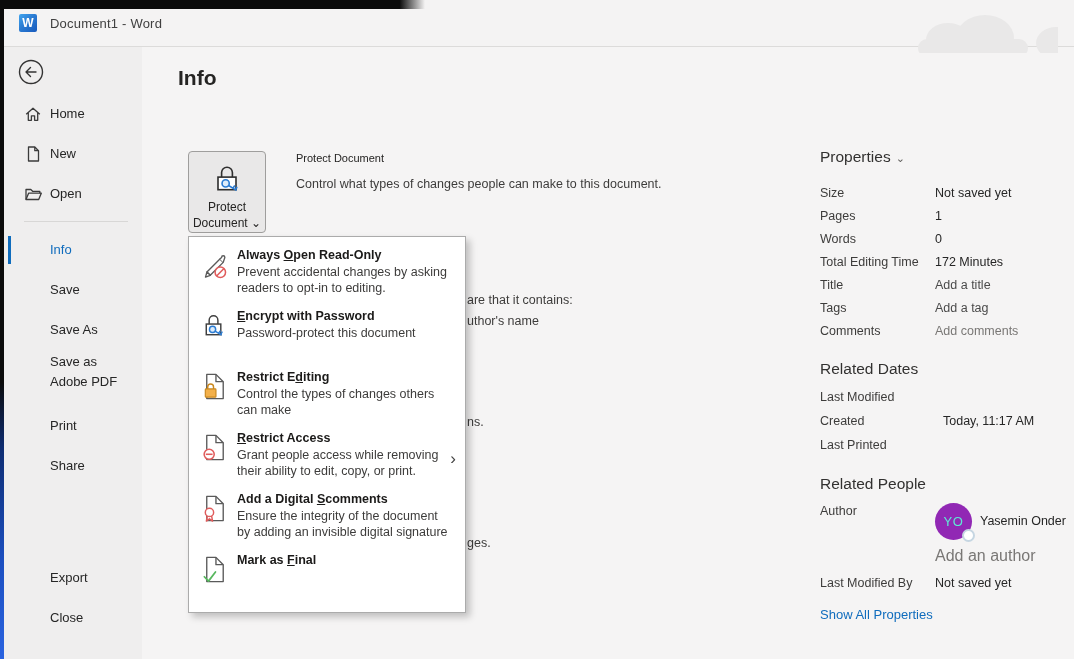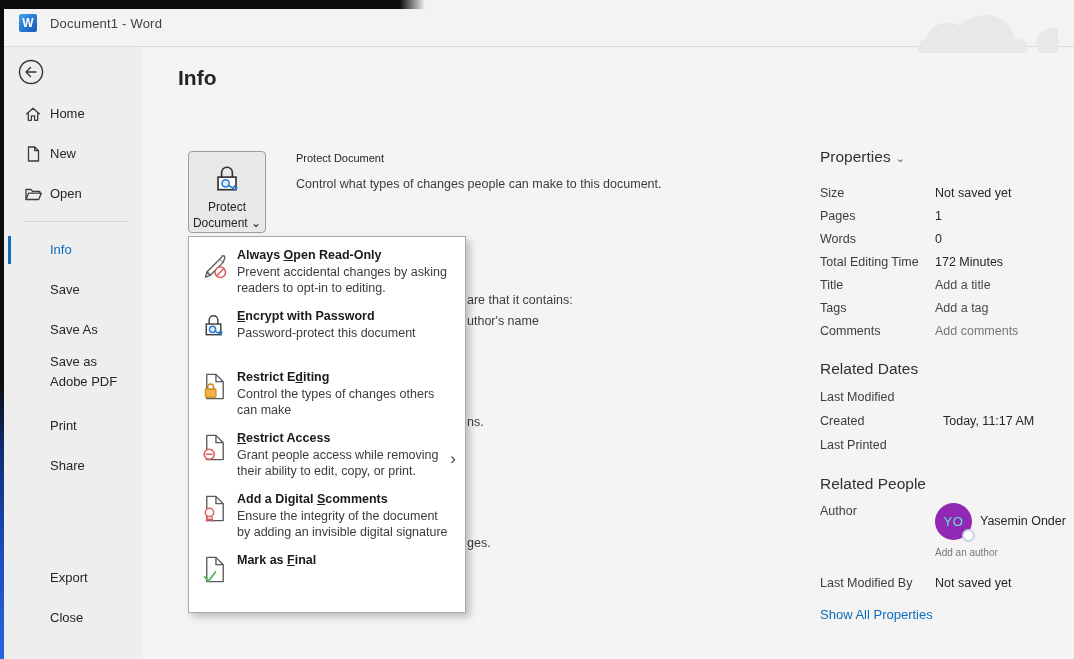--- a/index.html
+++ b/index.html
@@ -72,21 +72,21 @@
   .rp-row .rl { width:115px; flex:none; color:#3d3c3b; cursor:default; }
   .rp-row .rv { color:#262626; }
   .rv.action { color:#4a4a4a; cursor:pointer; }
   .rv.muted { color:#797775; cursor:pointer; }
   .avatar-wrap { position:absolute; left:793px; top:456px; width:37px; height:37px; }
   .avatar { width:37px; height:37px; border-radius:50%; background:#9128b4; color:#5eead4;
     font-size:13px; text-align:center; line-height:37px; letter-spacing:.5px; }
   .presence { position:absolute; right:-3px; bottom:-2px; width:13px; height:13px; border-radius:50%;
     background:#fff; border:2px solid #c6d6e2; }
   .author-name { position:absolute; left:838px; top:467px; font-size:12.5px; color:#262626; }
-  .add-author { position:absolute; left:793px; top:500px; font-size:10px; color:#797775; cursor:pointer; }
+  .add-author { position:absolute; left:793px; top:500px; font-size:16px; color:#797775; cursor:pointer; }
   .show-all { position:absolute; left:678px; top:560px; font-size:13px; color:#0f6cbd; cursor:pointer; }
 
   svg { display:block; }
 </style>
 </head>
 <body>
 
 <div class="top-band"></div>
 <div class="edge-strip"></div>
 <div class="titlebar">

